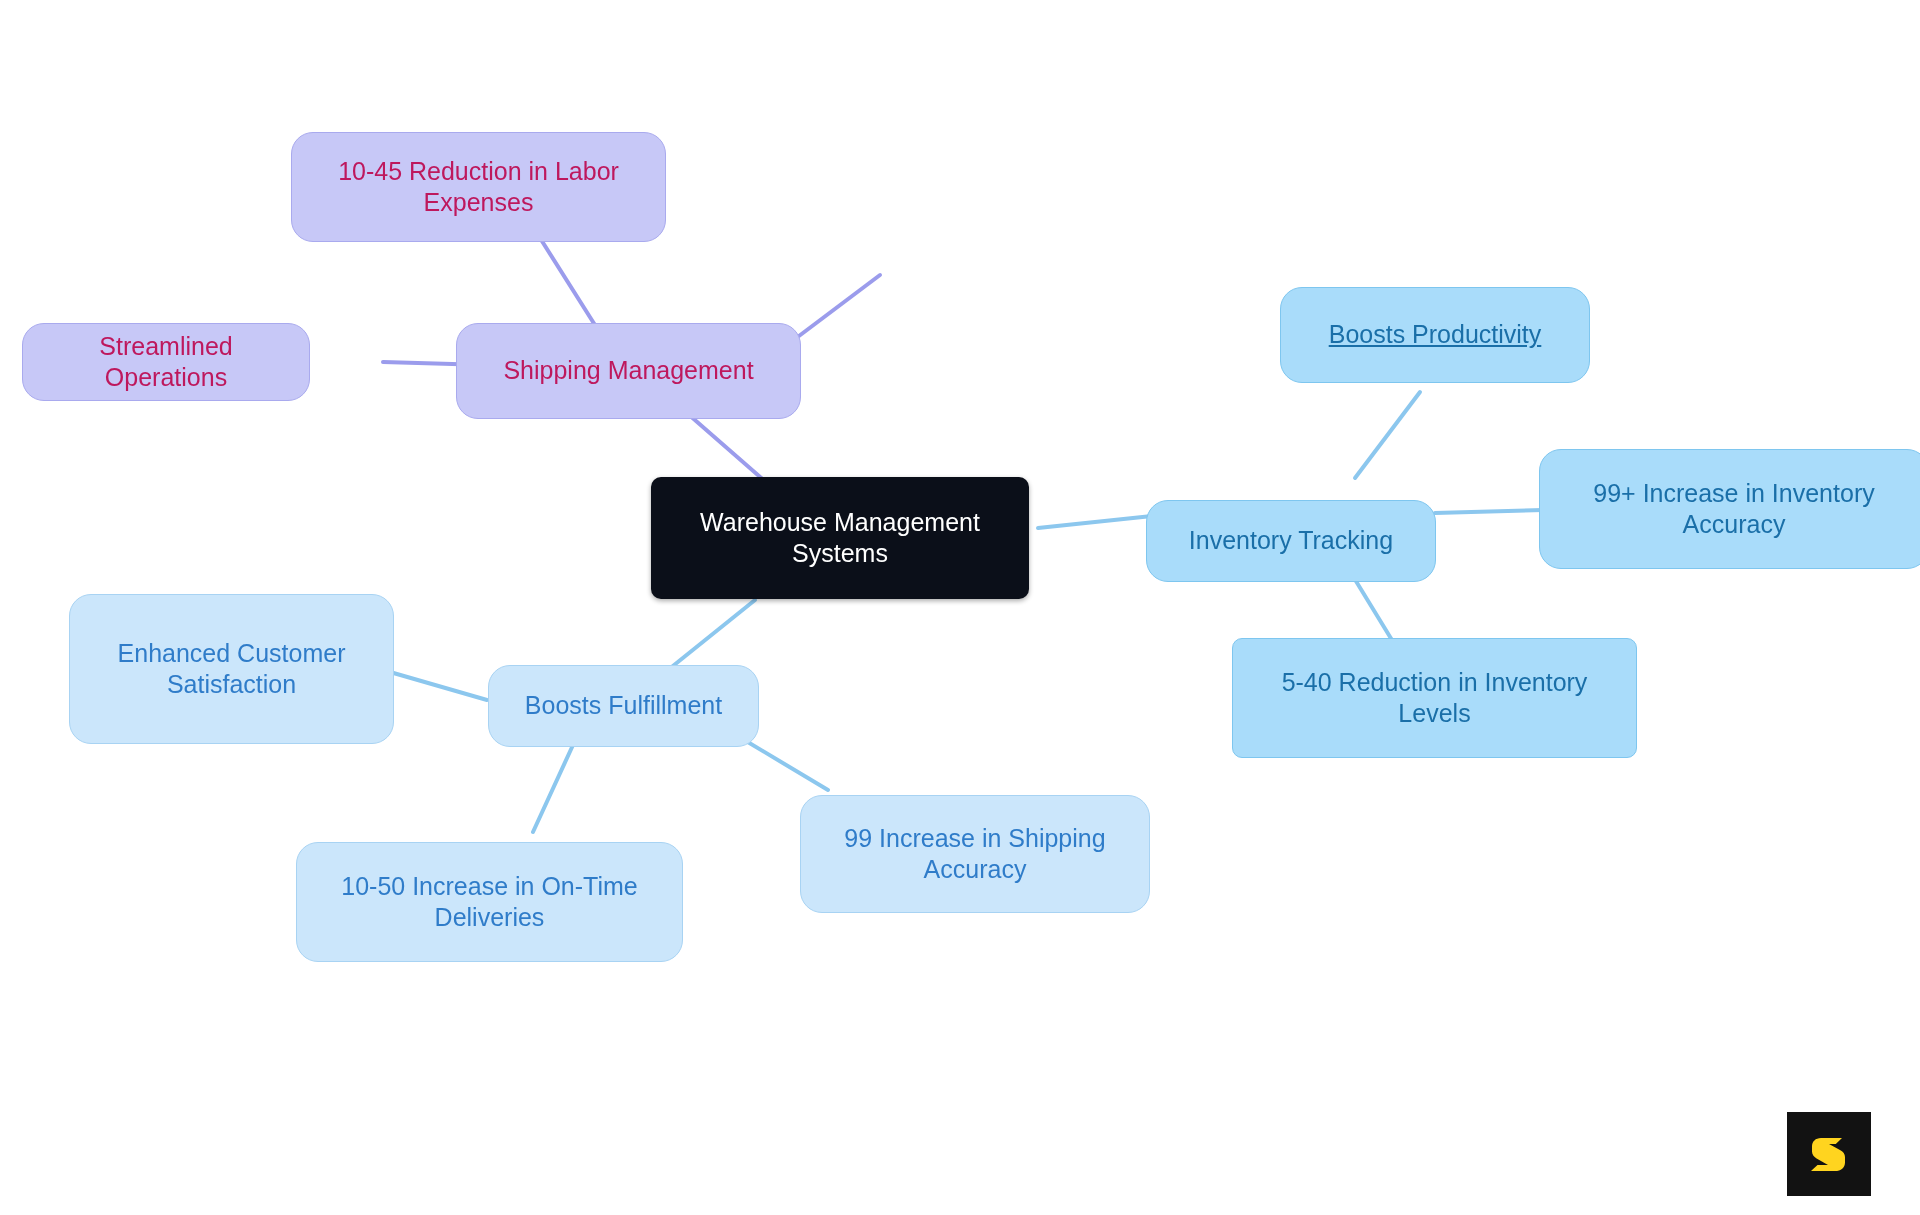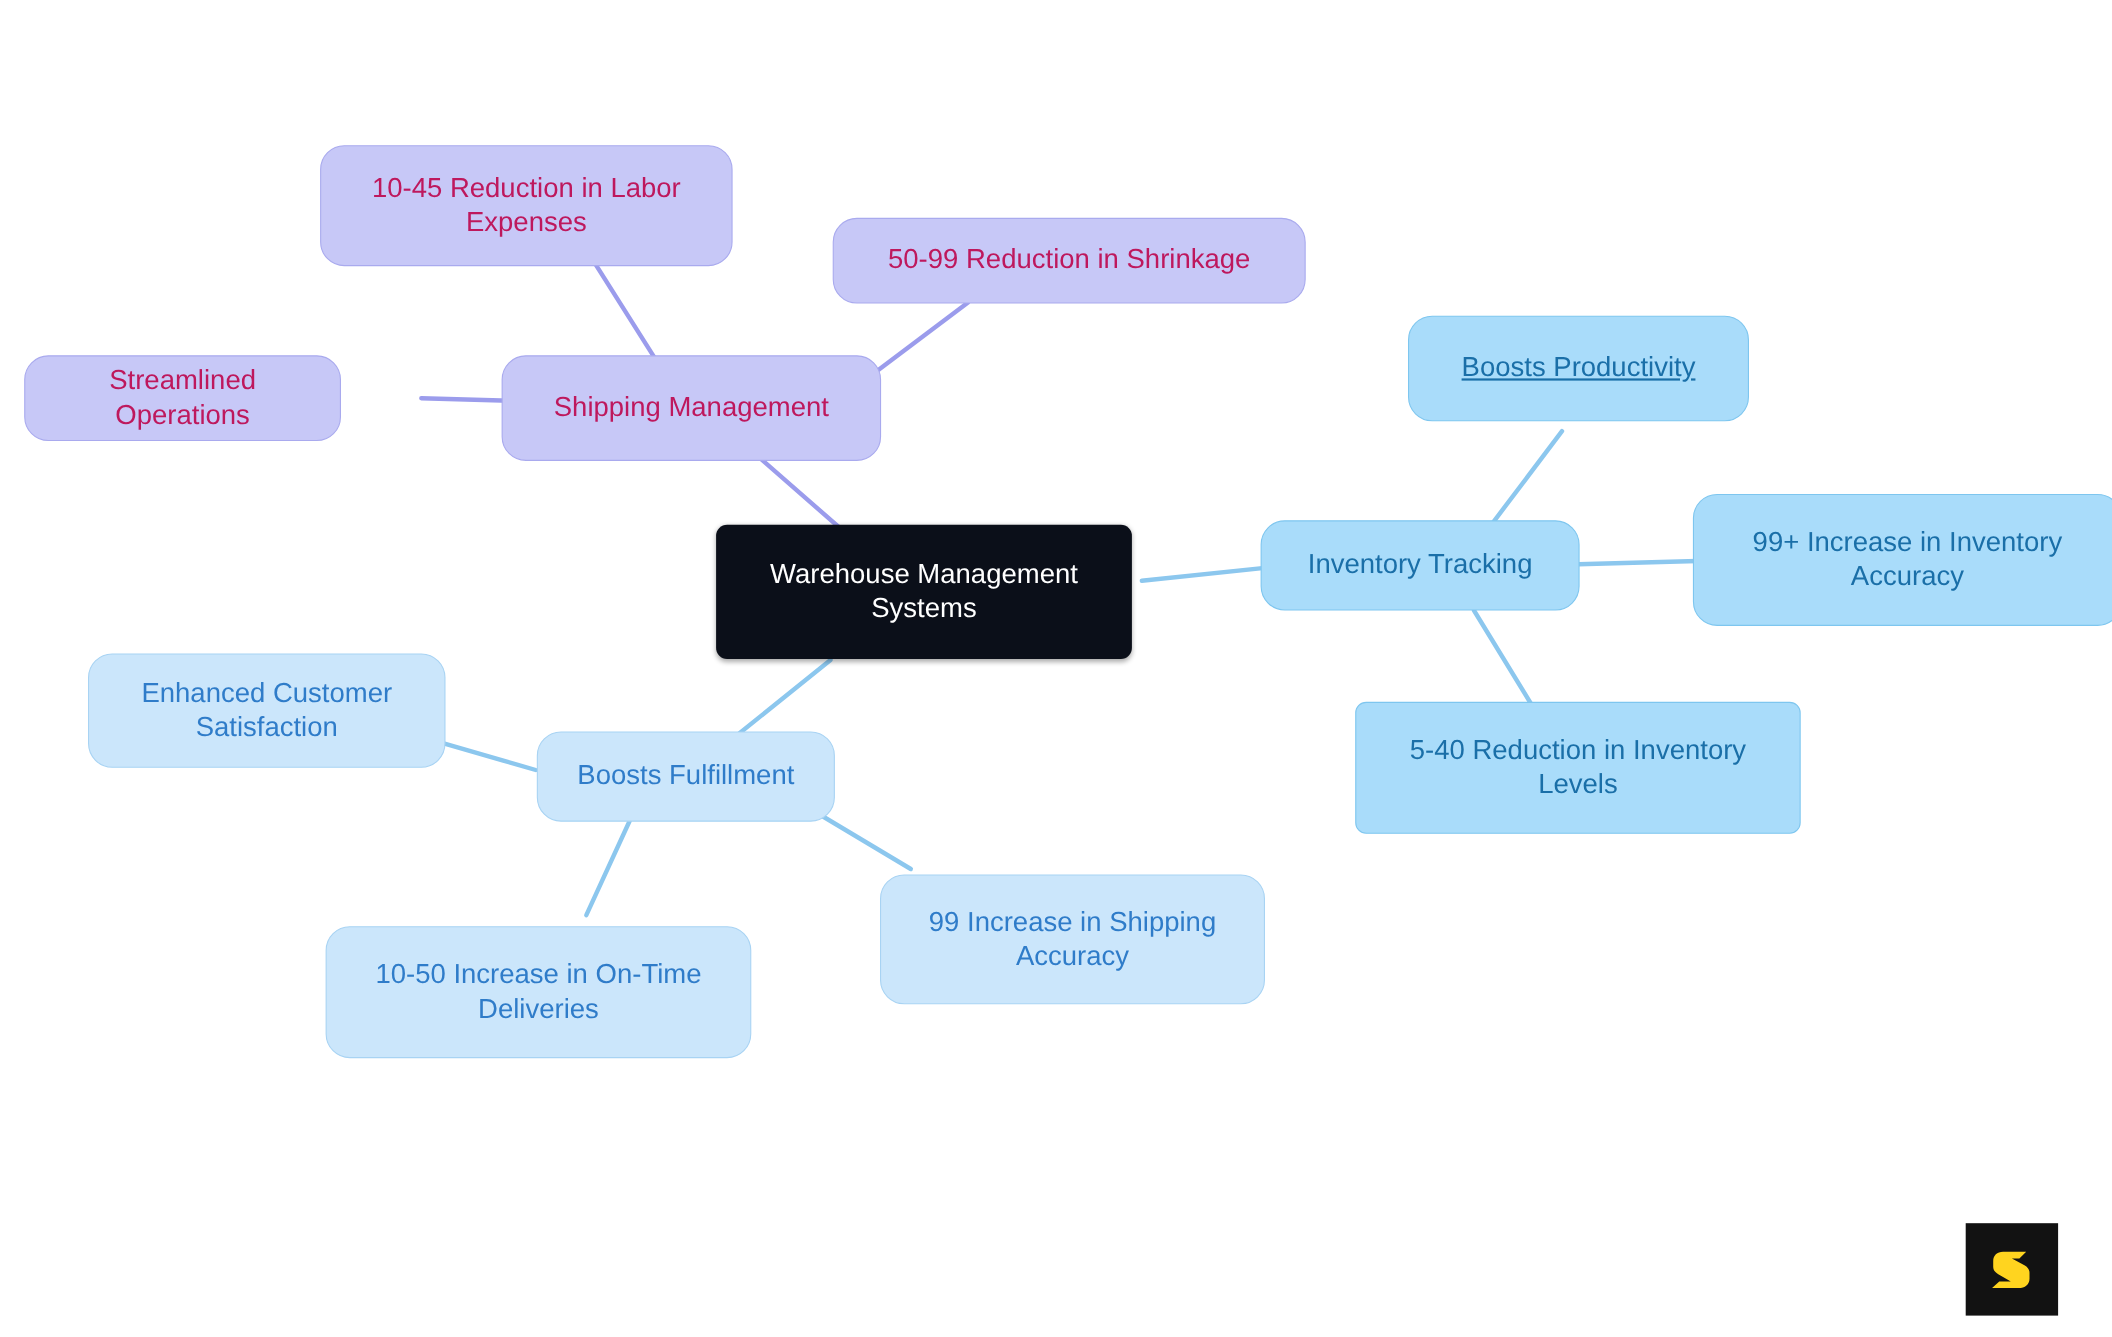--- a/index.html
+++ b/index.html
@@ -106,37 +106,36 @@
   </svg>
 
   <div class="node root" style="left:651px; top:477px; width:378px; height:122px;">Warehouse Management
 Systems</div>
 
   <div class="node purple" style="left:456px; top:323px; width:345px; height:96px;">Shipping Management</div>
 
   <div class="node purple" style="left:291px; top:132px; width:375px; height:110px;">10-45 Reduction in Labor
 Expenses</div>
 
-  <div class="node purple" style="left:757px; top:198px; width:430px; height:78px;">50-99 Reduction in Shrinkage</div>
 
   <div class="node purple" style="left:22px; top:323px; width:288px; height:78px;">Streamlined Operations</div>
 
-  <div class="node blue-mid" style="left:1146px; top:473px; width:290px; height:82px;">Inventory Tracking</div>
+  <div class="node blue-mid" style="left:1146px; top:500px; width:290px; height:82px;">Inventory Tracking</div>
 
   <div class="node blue-mid" style="left:1280px; top:287px; width:310px; height:96px;text-decoration:underline;">Boosts Productivity</div>
 
   <div class="node blue-mid" style="left:1539px; top:449px; width:390px; height:120px;">99+ Increase in Inventory
 Accuracy</div>
 
   <div class="node blue-mid" style="left:1232px; top:638px; width:405px; height:120px;border-radius:10px;">5-40 Reduction in Inventory
 Levels</div>
 
   <div class="node blue-pale" style="left:488px; top:665px; width:271px; height:82px;">Boosts Fulfillment</div>
 
-  <div class="node blue-pale" style="left:80px; top:594px; width:325px; height:104px;">Enhanced Customer
+  <div class="node blue-pale" style="left:69px; top:594px; width:325px; height:150px;">Enhanced Customer
 Satisfaction</div>
 
   <div class="node blue-pale" style="left:296px; top:842px; width:387px; height:120px;">10-50 Increase in On-Time
 Deliveries</div>
 
   <div class="node blue-pale" style="left:800px; top:795px; width:350px; height:118px;">99 Increase in Shipping
 Accuracy</div>
 
   <div id="brand-logo" style="left:1787px; top:1112px; width:84px; height:84px;">
     <svg width="50" height="50" viewBox="0 0 50 50" xmlns="http://www.w3.org/2000/svg">

